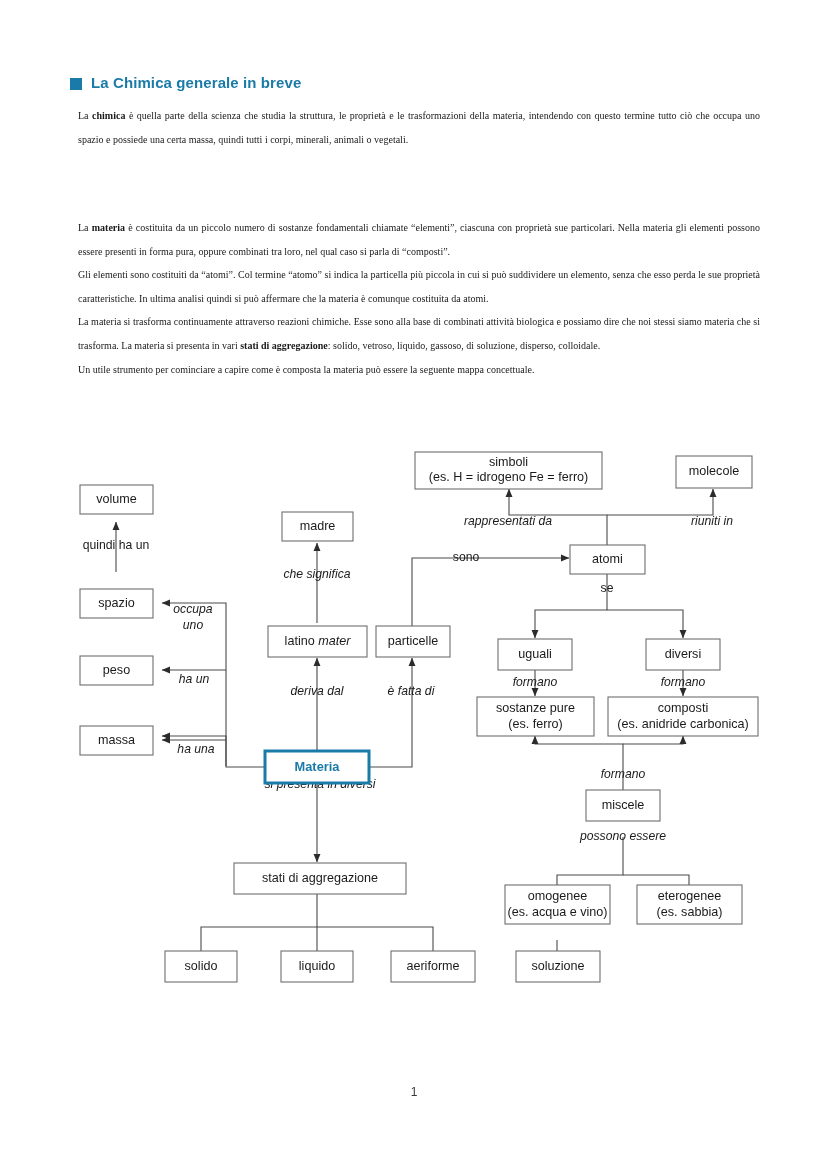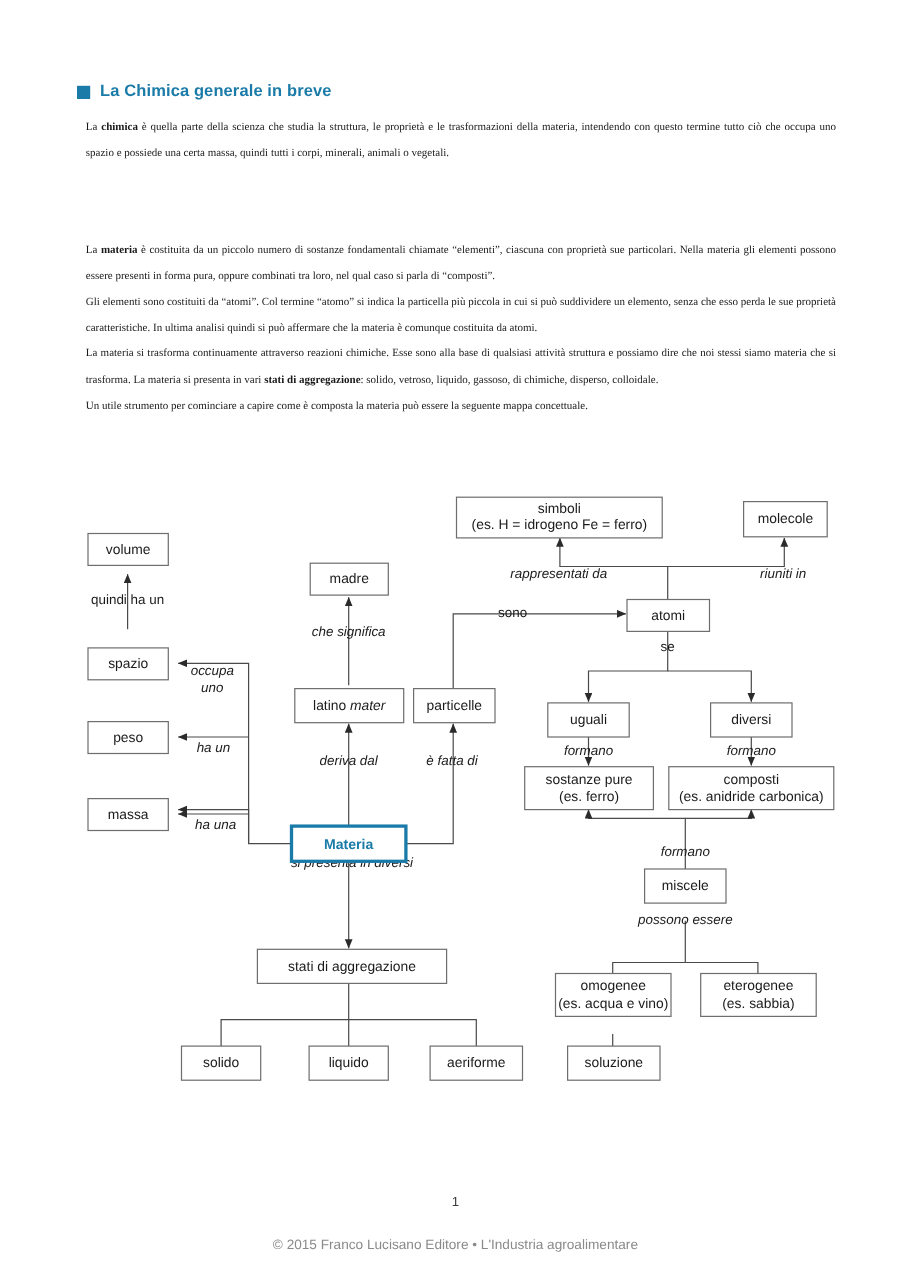--- a/index.html
+++ b/index.html
@@ -88,21 +88,21 @@
     <span class="htext">La Chimica generale in breve</span>
   </div>
 
   <div class="body-text p1">
     <p><span>La </span><b>chimica</b><span> è quella parte della scienza che studia la struttura, le proprietà e le trasformazioni della materia, intendendo con questo termine tutto ciò che occupa uno spazio e possiede una certa massa, quindi tutti i corpi, minerali, animali o vegetali.</span></p>
   </div>
 
   <div class="body-text p2">
     <p><span>La </span><b>materia</b><span> è costituita da un piccolo numero di sostanze fondamentali chiamate “elementi”, ciascuna con proprietà sue particolari. Nella materia gli elementi possono essere presenti in forma pura, oppure combinati tra loro, nel qual caso si parla di “composti”.</span></p>
     <p>Gli elementi sono costituiti da “atomi”. Col termine “atomo” si indica la particella più piccola in cui si può suddividere un elemento, senza che esso perda le sue proprietà caratteristiche. In ultima analisi quindi si può affermare che la materia è comunque costituita da atomi.</p>
-    <p><span>La materia si trasforma continuamente attraverso reazioni chimiche. Esse sono alla base di qualsiasi attività struttura e possiamo dire che noi stessi siamo materia che si trasforma. La materia si presenta in vari </span><b>stati di aggregazione</b><span>: solido, vetroso, liquido, gassoso, di chimiche, disperso, colloidale.</span></p>
+    <p><span>La materia si trasforma continuamente attraverso reazioni chimiche. Esse sono alla base di combinati attività biologica e possiamo dire che noi stessi siamo materia che si trasforma. La materia si presenta in vari </span><b>stati di aggregazione</b><span>: solido, vetroso, liquido, gassoso, di soluzione, disperso, colloidale.</span></p>
     <p>Un utile strumento per cominciare a capire come è composta la materia può essere la seguente mappa concettuale.</p>
   </div>
 
   <div class="diagram">
   <svg width="828" height="570" viewBox="0 0 828 570" xmlns="http://www.w3.org/2000/svg">
     <defs>
       <marker id="ah" markerWidth="9" markerHeight="9" refX="7.4" refY="3.2" orient="auto" markerUnits="strokeWidth">
         <path d="M0,0 L7.6,3.2 L0,6.4 z" class="arrowhead"></path>
       </marker>
     </defs>
@@ -245,15 +245,14 @@
       <rect class="nbox" x="391" y="521" width="84" height="31"></rect>
       <text class="nlabel" x="433" y="537">aeriforme</text>
 
       <rect class="nbox-main" x="265" y="321" width="104" height="32"></rect>
       <text class="nlabel-main" x="317" y="338">Materia</text>
     </g>
   </svg>
   </div>
 
   <div class="pagenum">1</div>
-  <div class="copyright">© 2015 Franco Lucisano Editore • L'Industria agroalimentare</div>
 
 </div>
 
 </body></html>

